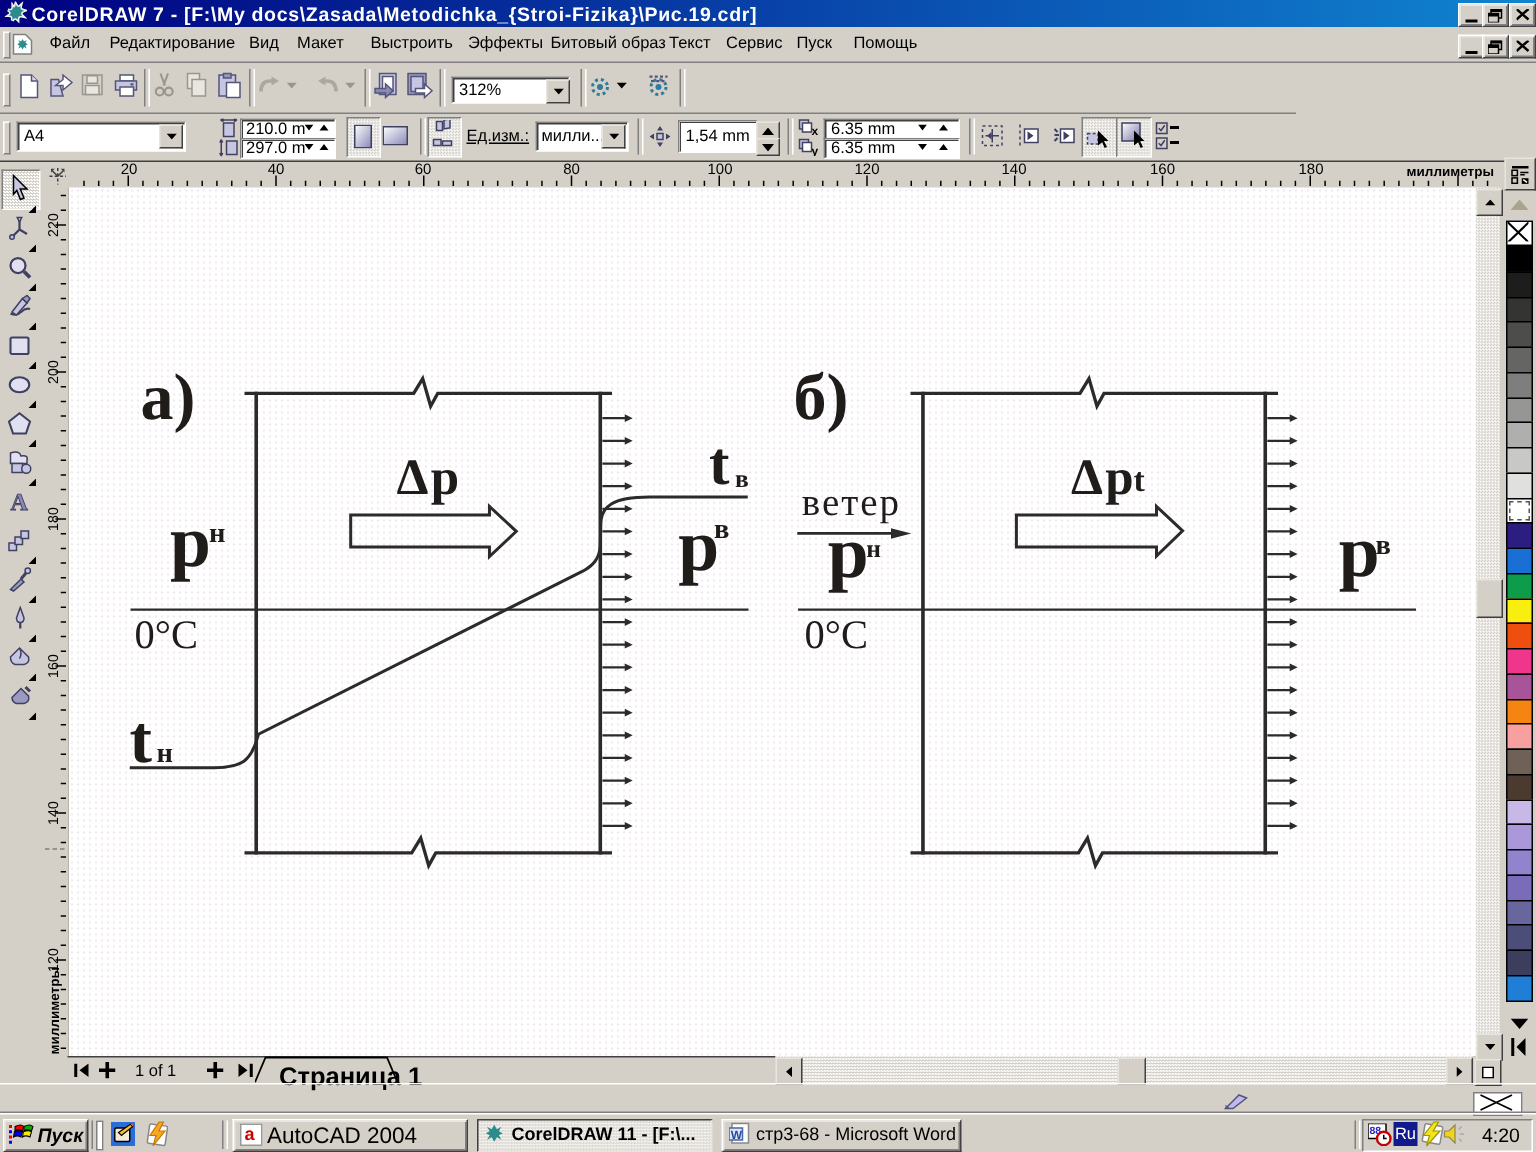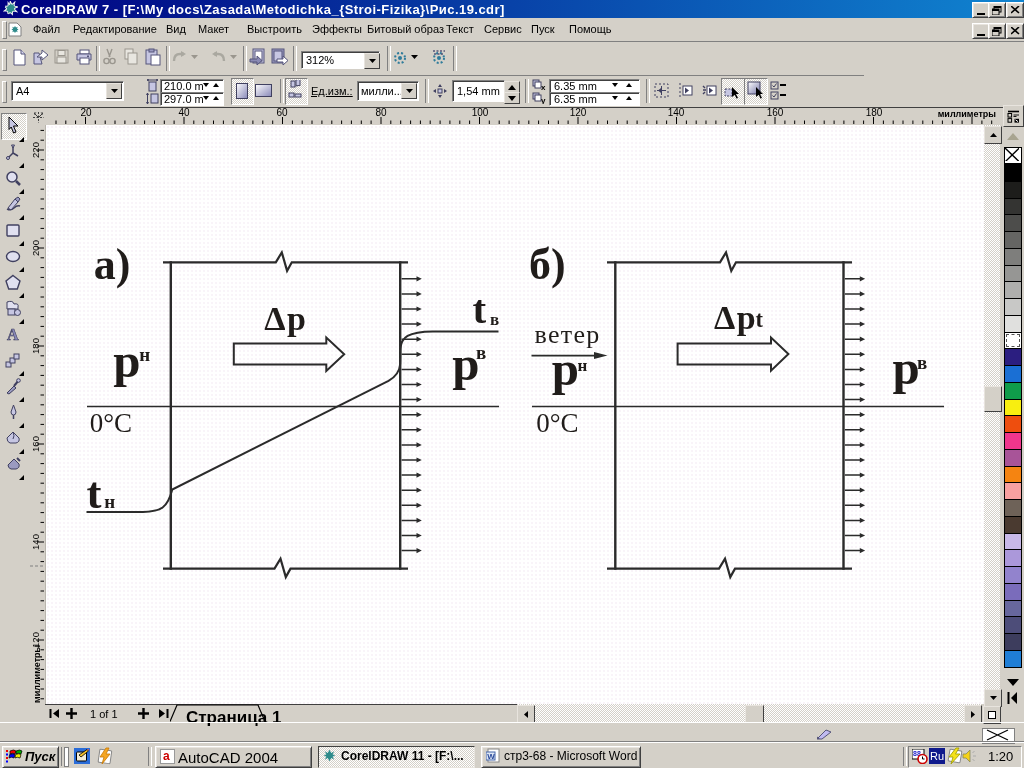--- a/index.html
+++ b/index.html
@@ -698,15 +698,15 @@
       </svg>
   <div class="abs tb" style="left:929px;top:5px;width:16px;height:16px;background:#101a8c;color:#fff;font-size:11px;">Ru</div>
   <svg class="abs" style="left:946px;top:4px" width="17" height="18" viewBox="0 0 17 18">
         <rect x="3" y="3" width="12" height="12" rx="1" fill="#fff" stroke="#888" transform="rotate(10 9 9)"></rect>
         <path d="M10 1 L3 10 H7 L5 17 L14 7 H9.5 L13 1 Z" fill="#f5e21a" stroke="#999900" stroke-width="0.8"></path>
       </svg>
   <svg class="abs" style="left:962px;top:6px" width="15" height="14" viewBox="0 0 15 14">
         <path d="M1 5 H4 L8 1 V13 L4 9 H1 Z" fill="#f5d21a" stroke="#888858" stroke-width="0.8"></path>
         <path d="M10.5 4 L12.5 2 M11 7 H14 M10.5 10 L12.5 12" stroke="#aaa"></path>
       </svg>
-  <span class="abs" style="left:988px;top:6px;font-size:13px;">1:20</span>
+  <span class="abs" style="left:988px;top:6px;font-size:13px;">4:20</span>
 </div>
 
 </div>
 </body></html>

